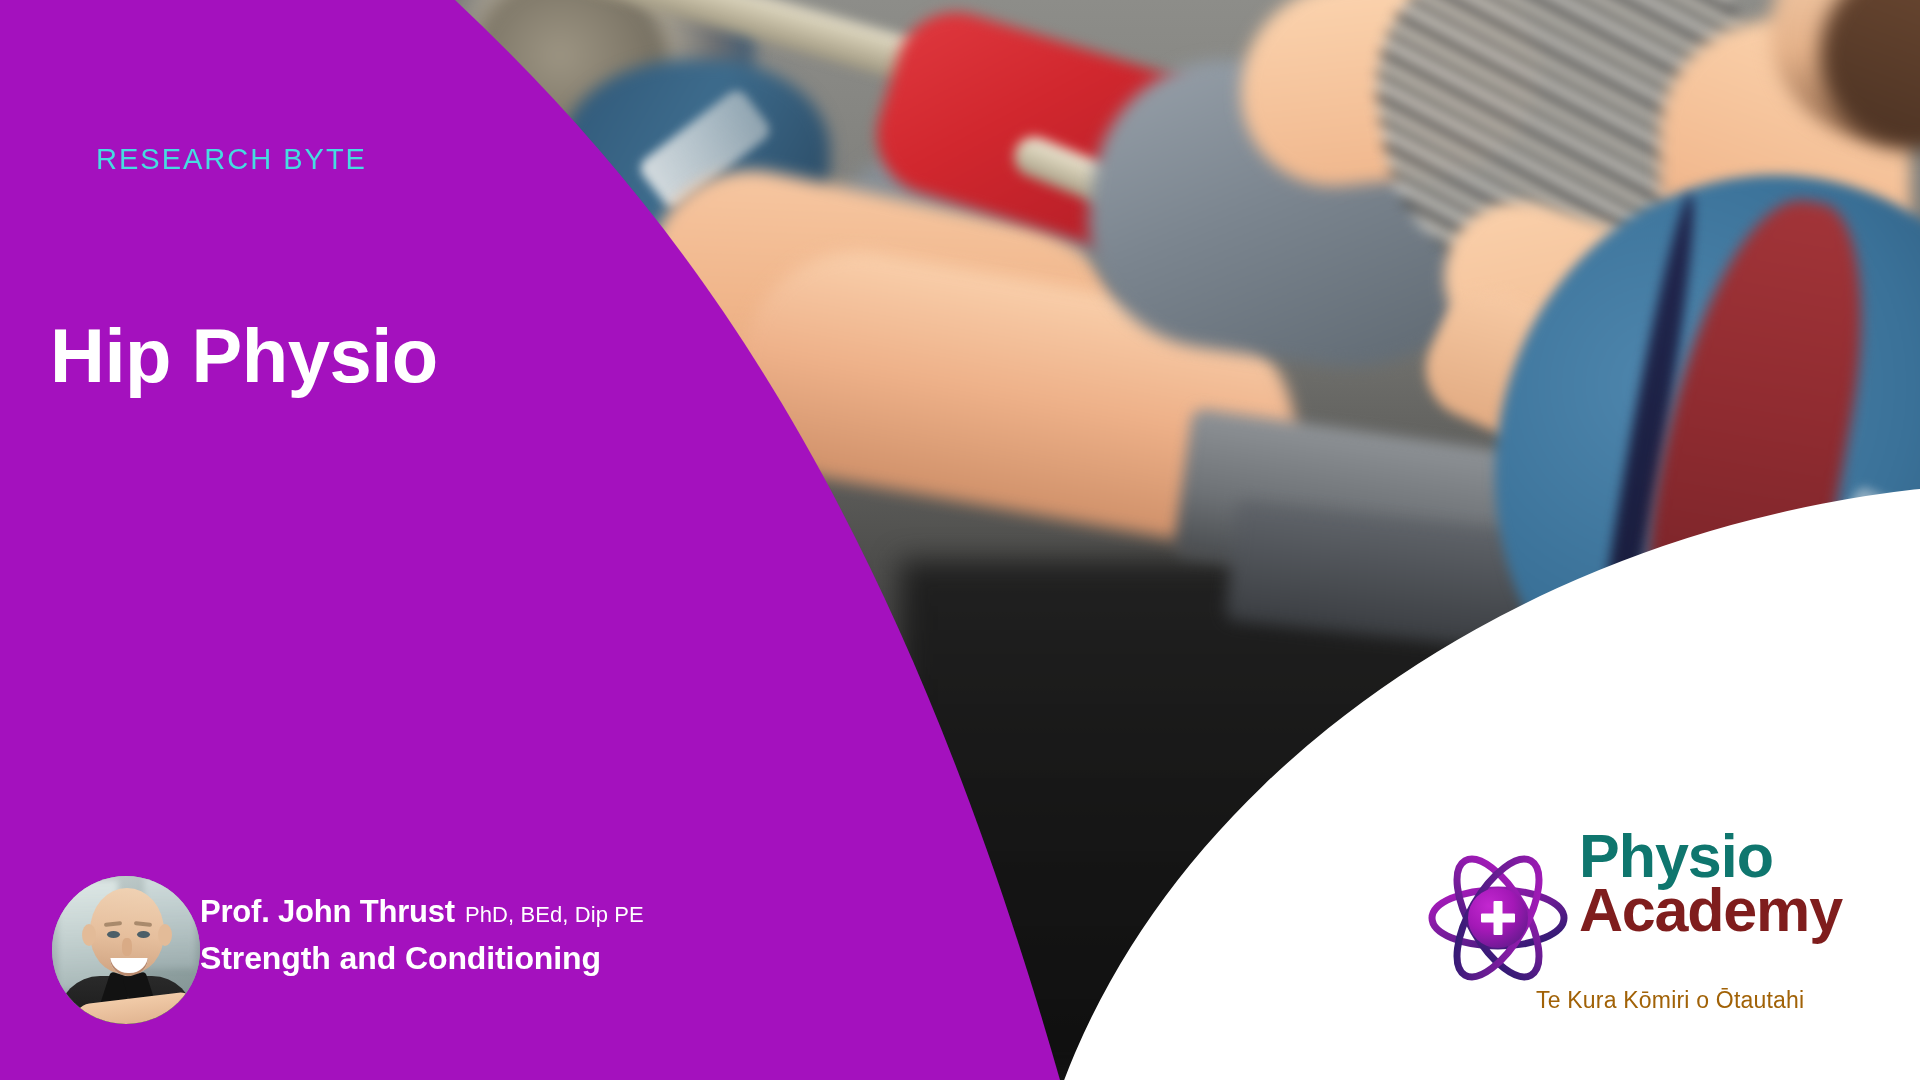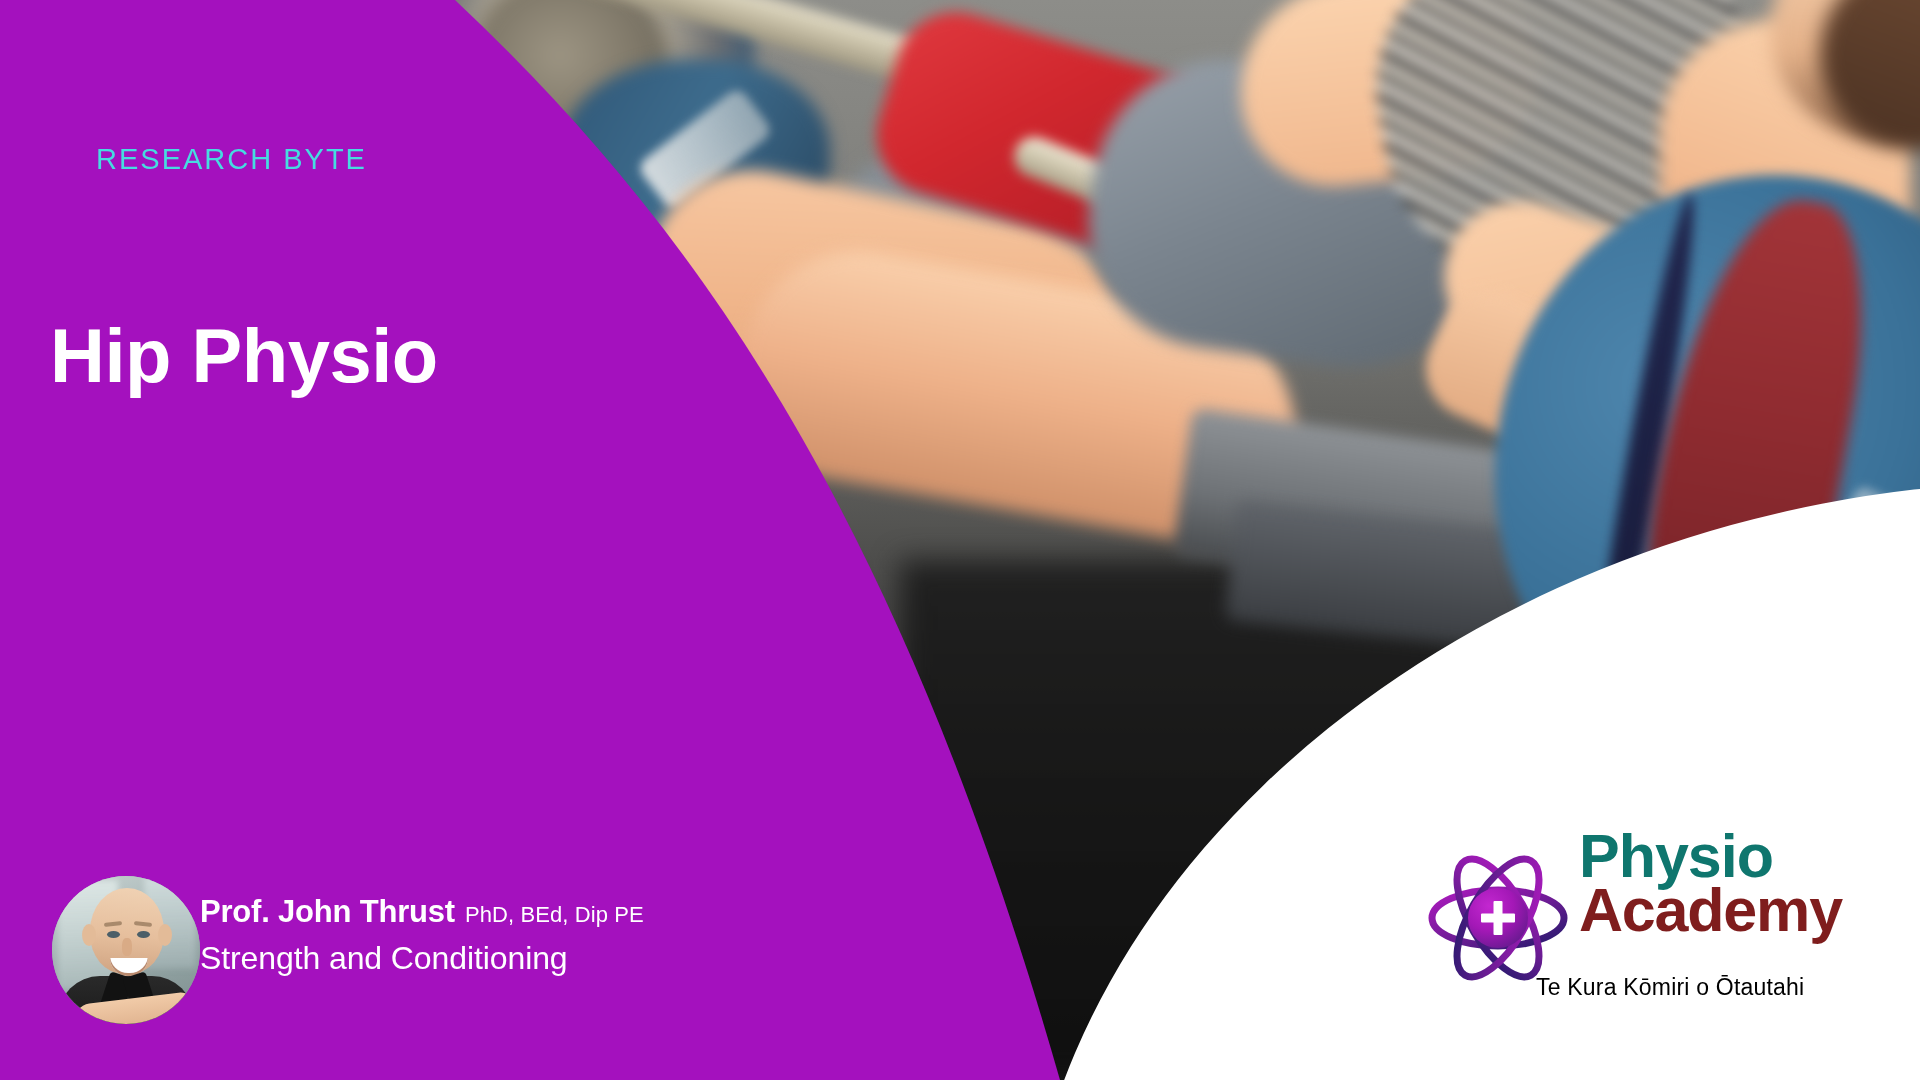--- a/index.html
+++ b/index.html
@@ -313,38 +313,38 @@
   #pres-text { position:absolute; left:148px; top:18px; width:620px; }
   #pres-line1 { white-space:nowrap; }
   #pres-name {
     font-size:31px; font-weight:700; color:#ffffff; letter-spacing:-0.2px;
   }
   #pres-creds {
     font-size:22px; font-weight:400; color:#ffffff; margin-left:10px; letter-spacing:.1px;
   }
   #pres-role {
     margin-top:10px;
-    font-size:32px; font-weight:400; color:#ffffff; letter-spacing:-0.1px;
+    font-size:32px; font-weight:700; color:#ffffff; letter-spacing:-0.1px;
   }
 
   
   #logo { position:absolute; left:1424px; top:838px; width:452px; height:168px; }
   #logo-mark { position:absolute; left:0; top:6px; width:148px; height:148px; }
   #logo-words { position:absolute; left:155px; top:-10px; width:300px; }
   #word-physio {
     font-size:61px; font-weight:700; letter-spacing:-1px;
     color:#0f766e; line-height:.92;
   }
   #word-academy {
     font-size:61px; font-weight:700; letter-spacing:-1.2px;
     color:#7f1d1d; line-height:.95; margin-top:-2px;
   }
   #logo-tagline {
-    position:absolute; left:112px; top:136px;
-    font-size:23px; font-weight:400; color:#000000; letter-spacing:.2px;
+    position:absolute; left:112px; top:149px;
+    font-size:23px; font-weight:400; color:#a16207; letter-spacing:.2px;
     white-space:nowrap;
   }
 </style>
 </head>
 <body>
 
 <div id="slide">
 
   <div id="photo-layer">
     <div id="photo"></div>

